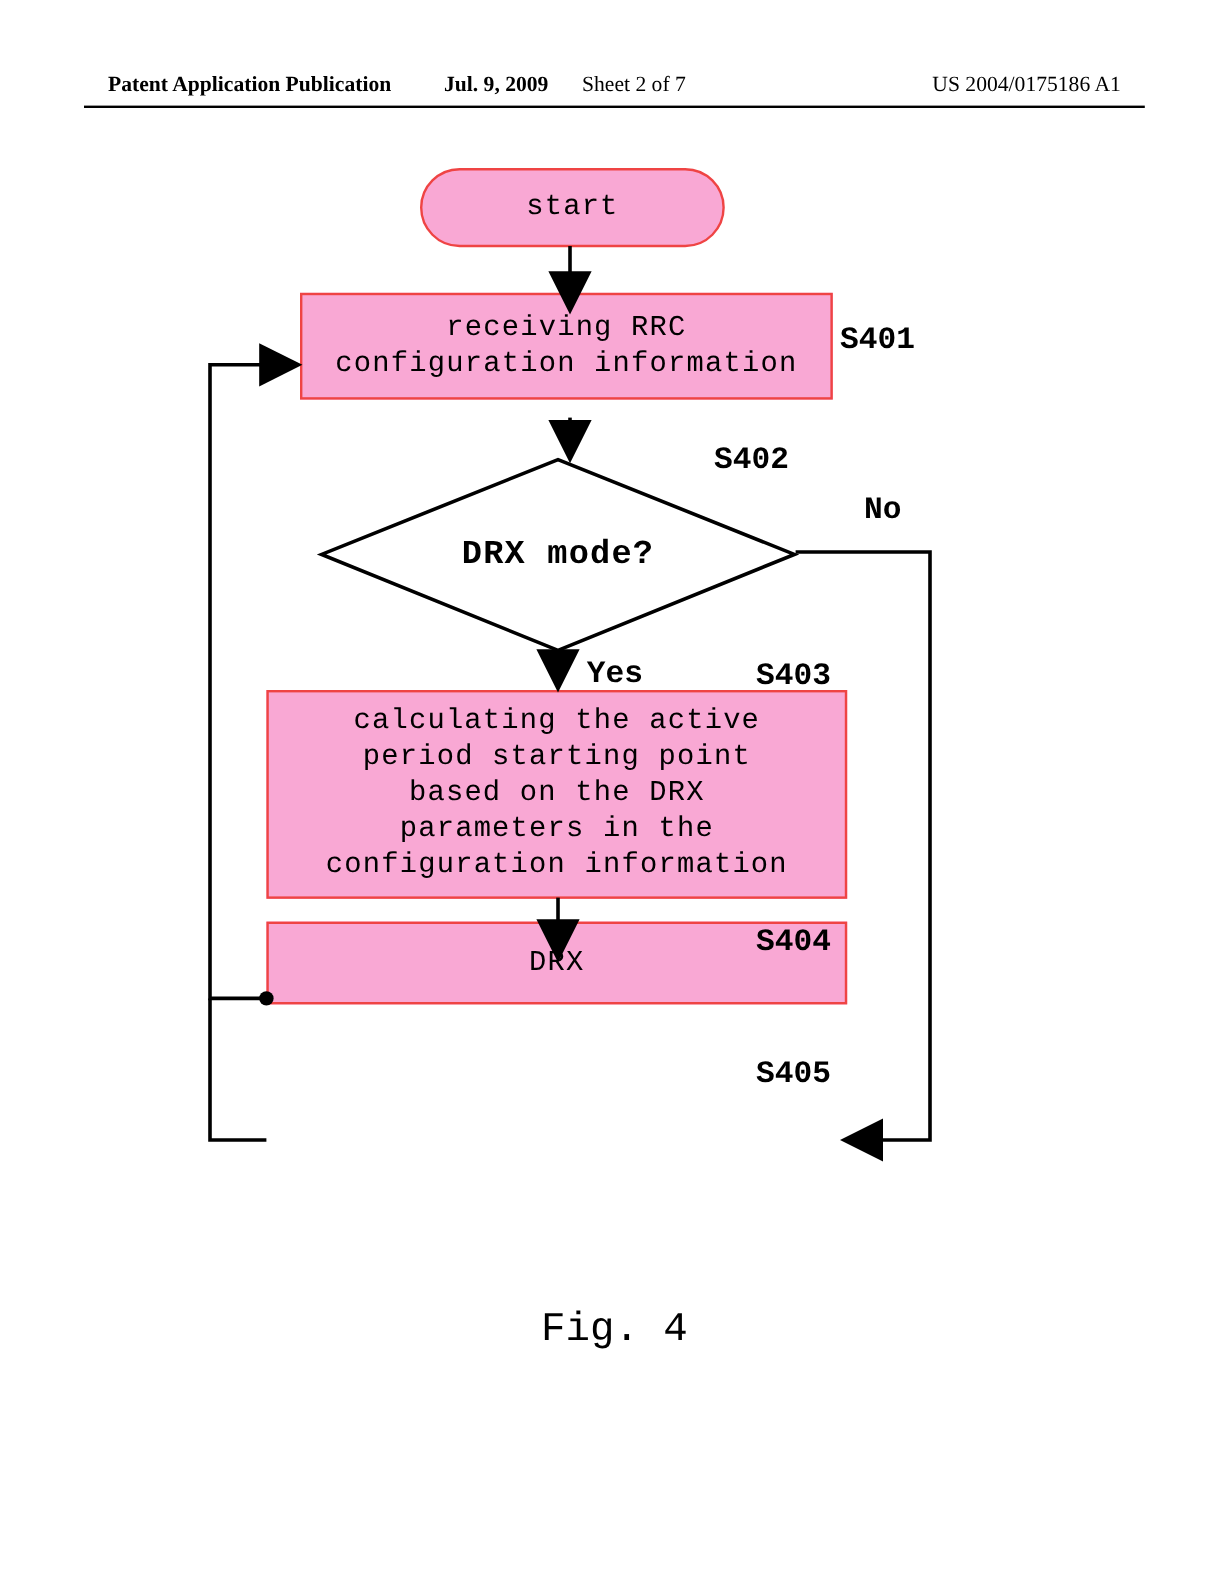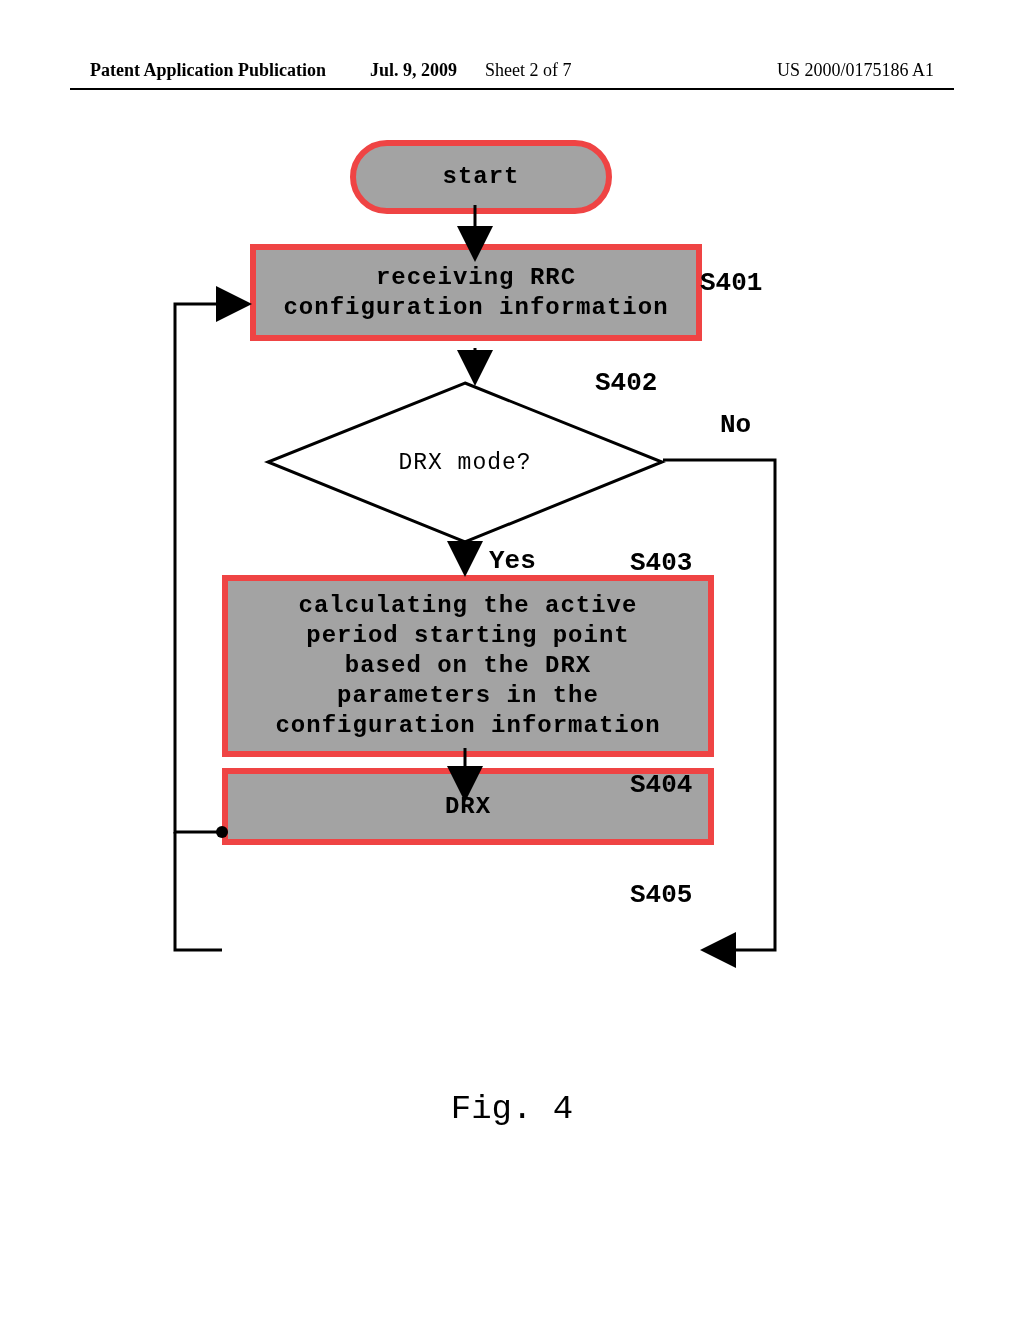--- a/index.html
+++ b/index.html
@@ -39,24 +39,24 @@
     position: absolute;
     top: 120px;
     left: 0;
     width: 1024px;
     height: 900px;
   }
 
   
   .box {
     position: absolute;
-    background: #a3a3a3;
-    border: 6px solid #ef4444;
+    background: #f9a8d4;
+    border: 2px solid #ef4444;
     font-size: 24px;
-    font-weight: bold;
+    font-weight: normal;
     text-align: center;
     display: flex;
     align-items: center;
     justify-content: center;
     line-height: 1.25;
     font-family: "Courier New", monospace;
     letter-spacing: 1px;
   }
   .start {
     left: 350px;
@@ -129,41 +129,41 @@
 </style>
 </head>
 <body>
 
 <div class="page">
 
   <div class="header">
     <span class="header-left">Patent Application Publication</span>
     <span class="header-mid">Jul. 9, 2009</span>
     <span class="header-mid2">Sheet 2 of 7</span>
-    <span class="header-right">US 2000/0175186 A1</span>
+    <span class="header-right">US 2004/0175186 A1</span>
   </div>
   <div class="hr"></div>
 
   <div class="flow">
 
     <div class="box start">
       <span>start</span>
     </div>
 
     <div class="box s401">
       <span style="white-space:pre-line;">receiving RRC
 configuration information</span>
     </div>
     <span class="step-label" style="left:700px; top:148px;">S401</span>
 
     <div class="diamond-wrap">
       <svg width="400" height="165" viewBox="0 0 400 165">
         <polygon points="200,3 397,82 200,162 3,82" fill="#fff" stroke="#000" stroke-width="3"></polygon>
       </svg>
-      <span style="position:absolute; left:0; top:0; width:400px; height:165px; display:flex; align-items:center; justify-content:center; font-weight:normal; font-size:23px; letter-spacing:1px;">DRX mode?</span>
+      <span style="position:absolute; left:0; top:0; width:400px; height:165px; display:flex; align-items:center; justify-content:center; font-weight:bold; font-size:28px; letter-spacing:1px;">DRX mode?</span>
     </div>
     <span class="step-label" style="left:595px; top:248px;">S402</span>
     <span class="edge-label" style="left:489px; top:426px;text-align:right;">Yes</span>
     <span class="edge-label" style="left:720px; top:290px;">No</span>
 
     <div class="box s403">
       <span style="white-space:pre-line;">calculating the active
 period starting point
 based on the DRX
 parameters in the

